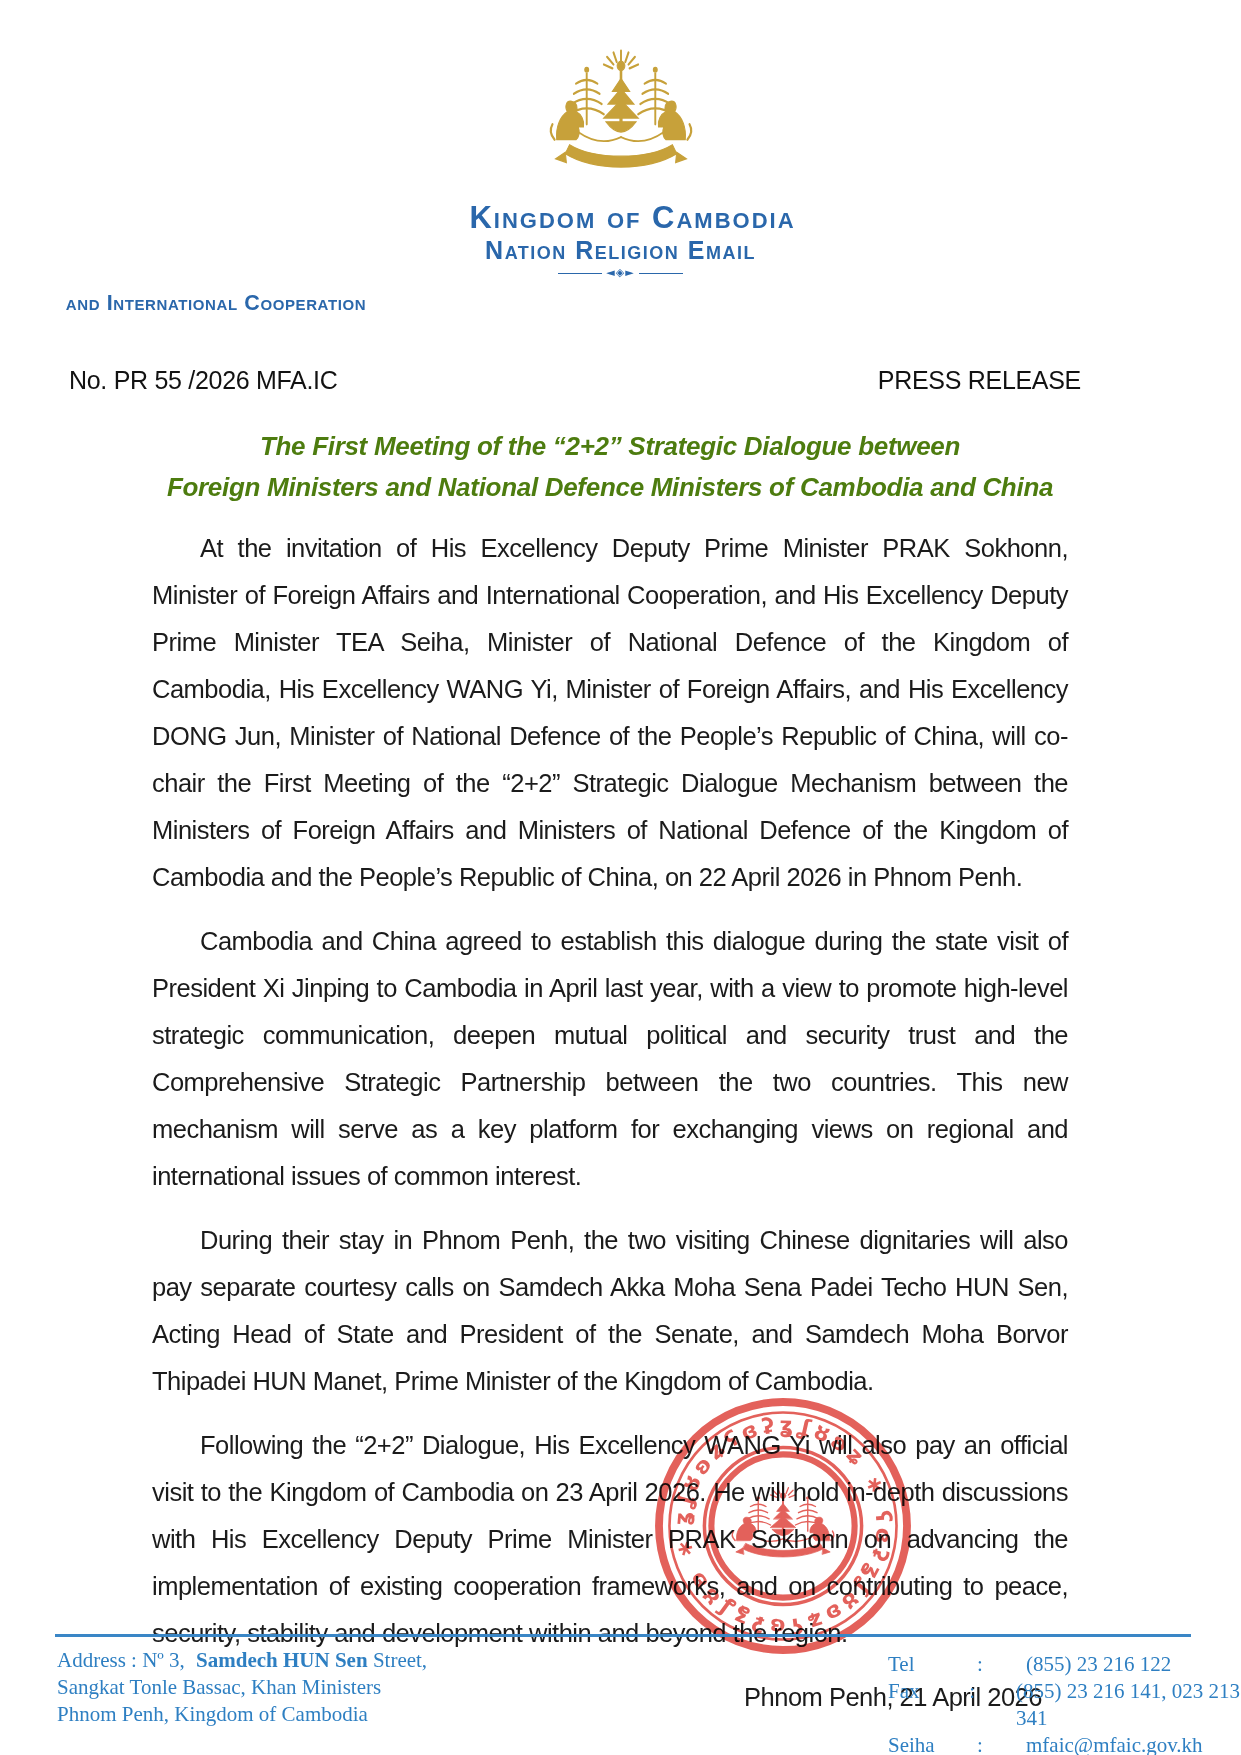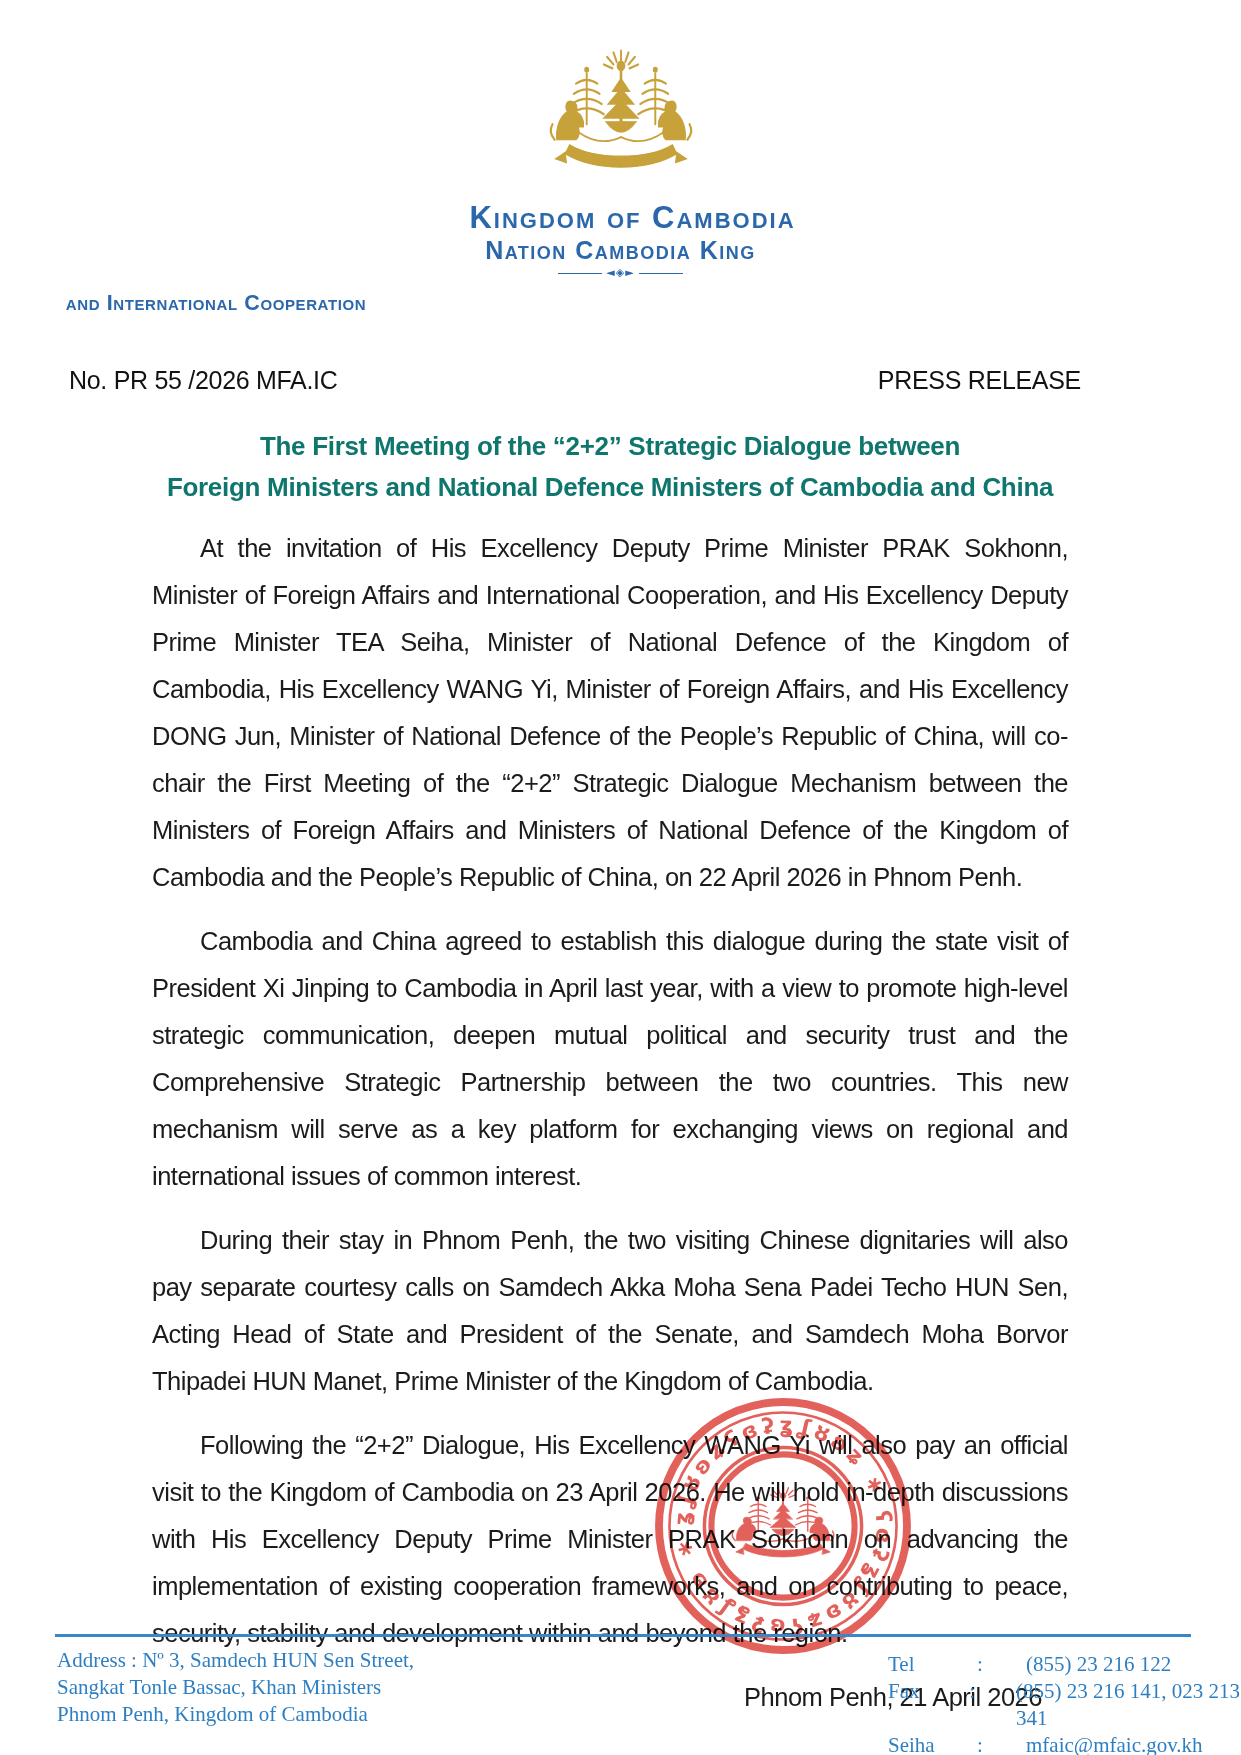--- a/index.html
+++ b/index.html
@@ -52,21 +52,21 @@
     position:absolute;left:69px;top:366px;width:1012px;
     display:flex;justify-content:space-between;
     font-size:25px;letter-spacing:-.3px;color:#121212;
   }
   
   .content{
     position:absolute;left:152px;top:426px;width:916px;
   }
   .title{
     text-align:center;font-weight:700;font-size:26px;line-height:41px;
-    letter-spacing:-.3px;color:#0f766e;
+    letter-spacing:-.3px;color:#4d7c0f;font-style:italic;
   }
   .para{
     margin:17px 0 0 0;
     text-align:justify;
     text-indent:48px;
     font-size:25.5px;line-height:47px;letter-spacing:-.5px;
     color:#1b1b1b;
   }
   .dateline{
     margin-top:26px;
@@ -95,21 +95,21 @@
     font-size:21px;line-height:27px;color:#2e7fc2;
   }
   .contacts{
     position:absolute;left:888px;top:1651px;
     font-family:"Liberation Serif", serif;
     font-size:21px;line-height:27px;color:#2e7fc2;
   }
   .contacts .row{display:flex;gap:33px;}
   .contacts .cl{width:56px;}
   .contacts .cc{width:16px;}
-  b{font-weight:400;}
+  b{font-weight:700;margin-left:6px;}
 </style>
 </head>
 <body>
 
 <svg width="0" height="0" style="position:absolute">
   <defs>
     <symbol id="arms" viewBox="0 0 140 110" preserveAspectRatio="none">
       <g fill="currentColor" stroke="currentColor" stroke-linecap="round">
         <g stroke-width="1.8" fill="none">
           <line x1="70" y1="2" x2="70" y2="10"></line>
@@ -157,21 +157,21 @@
   </defs>
 </svg>
 
 <div class="page">
 
   <svg class="emblem" viewBox="0 0 140 110" preserveAspectRatio="none">
     <use href="#arms" width="140" height="110"></use>
   </svg>
 
   <div class="kingdom">Kingdom of Cambodia</div>
-  <div class="motto">Nation Cambodia King</div>
+  <div class="motto">Nation Religion Email</div>
 
   <div class="orn">
     <span class="dline"></span>
     <span class="dglyph">◄◈►</span>
     <span class="dline"></span>
   </div>
 
   <div class="ministry">
     <div>and International Cooperation</div>
   </div>

